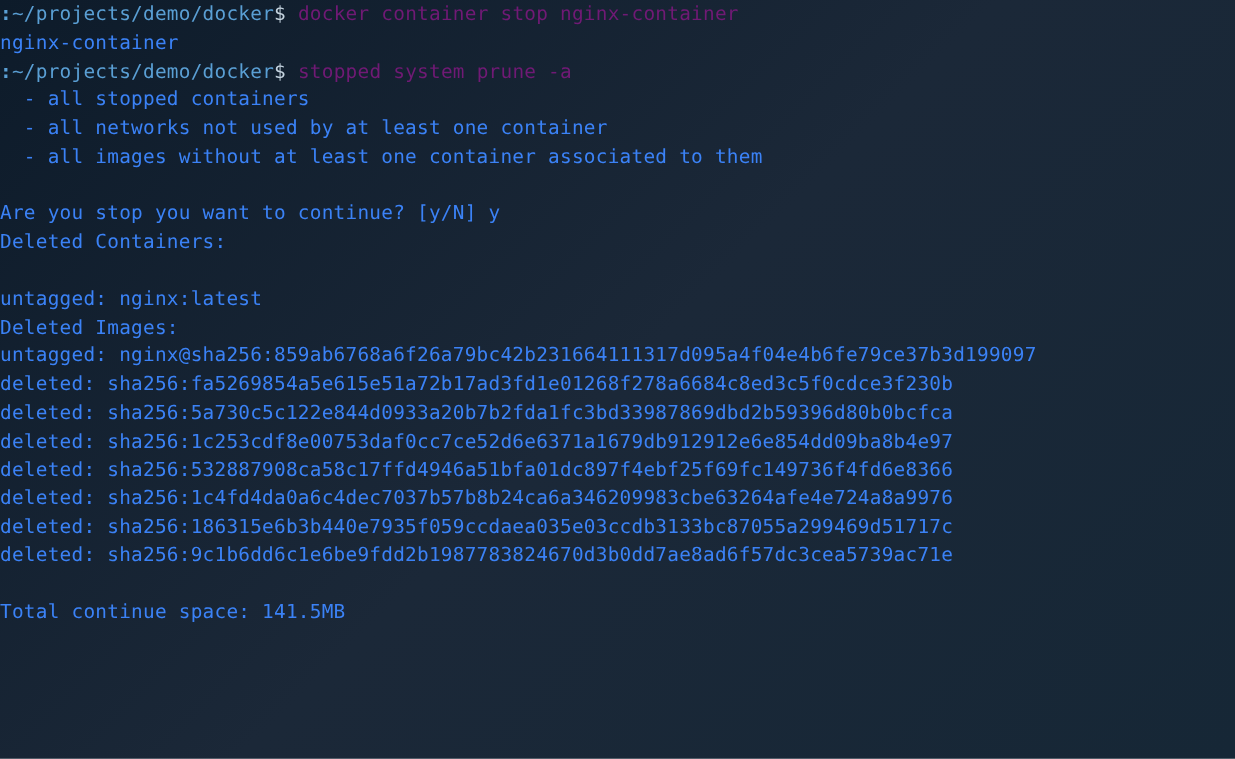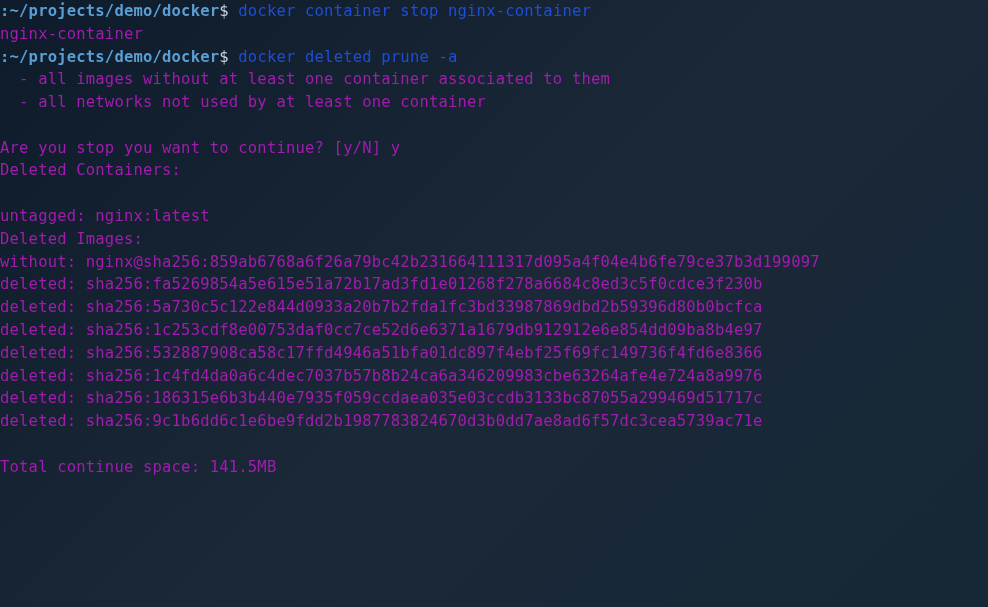--- a/index.html
+++ b/index.html
@@ -16,46 +16,47 @@
       overflow: hidden;
       letter-spacing: 0.2px;
     }
     .terminal {
       padding: 0;
     }
     .line {
       white-space: pre;
     }
     .prompt-colon { color: #5a9fd4; font-weight: bold; }
-    .prompt-path { color: #5a9fd4; font-weight: bold; }
+    .prompt-path { color: #5a9fd4; font-weight: normal; }
     .prompt-dollar { color: #c5d4e0; }
-    .cmd { color: #1d4ed8; }
-    .output { color: #a21caf; }
+    .cmd { color: #701a75; }
+    .output { color: #3b82f6; }
     .cursor-area { display: inline-block; }
   </style>
 </head>
 <body>
 
 <div class="terminal">
 
   <div class="line"><span class="prompt-colon">:</span><span class="prompt-path">~/projects/demo/docker</span><span class="prompt-dollar">$</span><span class="cmd"> docker container stop nginx-container</span></div>
 
   <div class="line output">nginx-container</div>
 
-  <div class="line"><span class="prompt-colon">:</span><span class="prompt-path">~/projects/demo/docker</span><span class="prompt-dollar">$</span><span class="cmd"> docker deleted prune -a</span></div>
+  <div class="line"><span class="prompt-colon">:</span><span class="prompt-path">~/projects/demo/docker</span><span class="prompt-dollar">$</span><span class="cmd"> stopped system prune -a</span></div>
 
+  <div class="line output">  - all stopped containers</div>
+  <div class="line output">  - all networks not used by at least one container</div>
   <div class="line output">  - all images without at least one container associated to them</div>
-  <div class="line output">  - all networks not used by at least one container</div>
   <div class="line output"> </div>
   <div class="line output">Are you stop you want to continue? [y/N] y</div>
   <div class="line output">Deleted Containers:</div>
   <div class="line output"> </div>
   <div class="line output">untagged: nginx:latest</div>
   <div class="line output">Deleted Images:</div>
-  <div class="line output">without: nginx@sha256:859ab6768a6f26a79bc42b231664111317d095a4f04e4b6fe79ce37b3d199097</div>
+  <div class="line output">untagged: nginx@sha256:859ab6768a6f26a79bc42b231664111317d095a4f04e4b6fe79ce37b3d199097</div>
   <div class="line output">deleted: sha256:fa5269854a5e615e51a72b17ad3fd1e01268f278a6684c8ed3c5f0cdce3f230b</div>
   <div class="line output">deleted: sha256:5a730c5c122e844d0933a20b7b2fda1fc3bd33987869dbd2b59396d80b0bcfca</div>
   <div class="line output">deleted: sha256:1c253cdf8e00753daf0cc7ce52d6e6371a1679db912912e6e854dd09ba8b4e97</div>
   <div class="line output">deleted: sha256:532887908ca58c17ffd4946a51bfa01dc897f4ebf25f69fc149736f4fd6e8366</div>
   <div class="line output">deleted: sha256:1c4fd4da0a6c4dec7037b57b8b24ca6a346209983cbe63264afe4e724a8a9976</div>
   <div class="line output">deleted: sha256:186315e6b3b440e7935f059ccdaea035e03ccdb3133bc87055a299469d51717c</div>
   <div class="line output">deleted: sha256:9c1b6dd6c1e6be9fdd2b1987783824670d3b0dd7ae8ad6f57dc3cea5739ac71e</div>
   <div class="line output"> </div>
   <div class="line output">Total continue space: 141.5MB</div>
 

